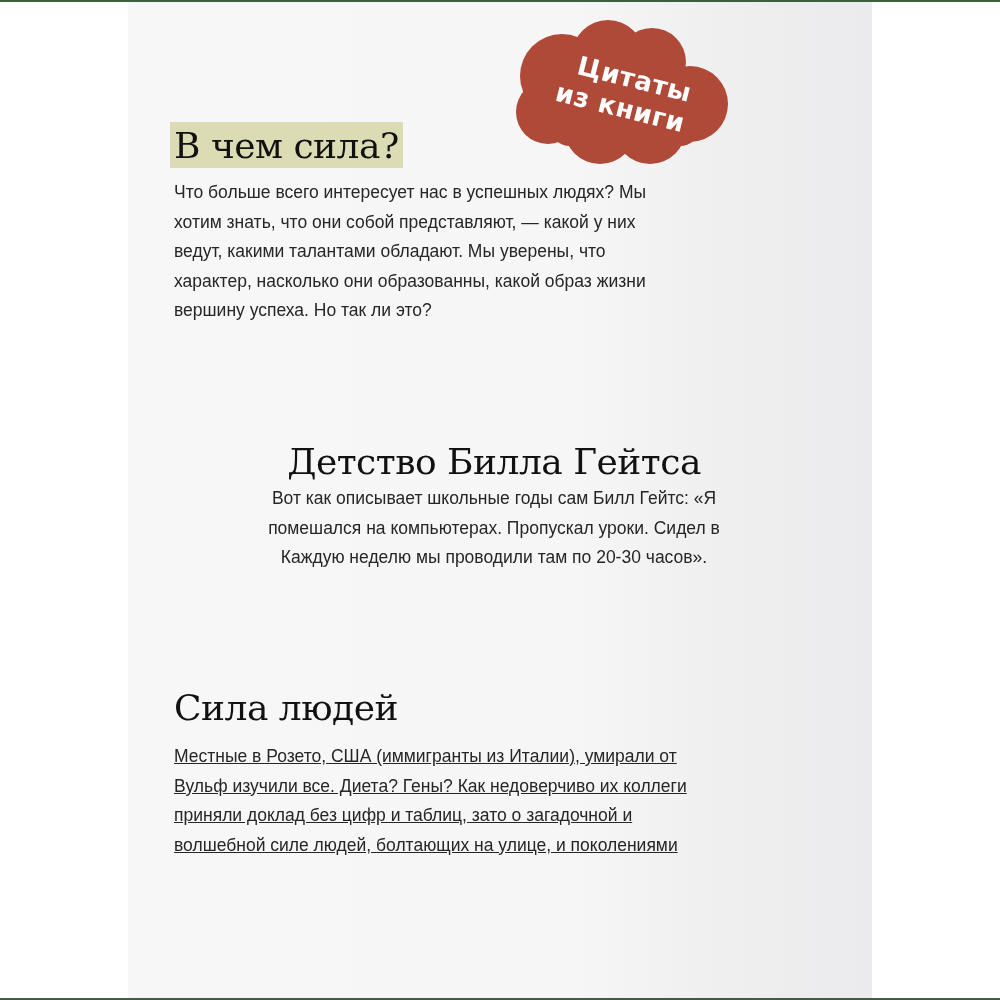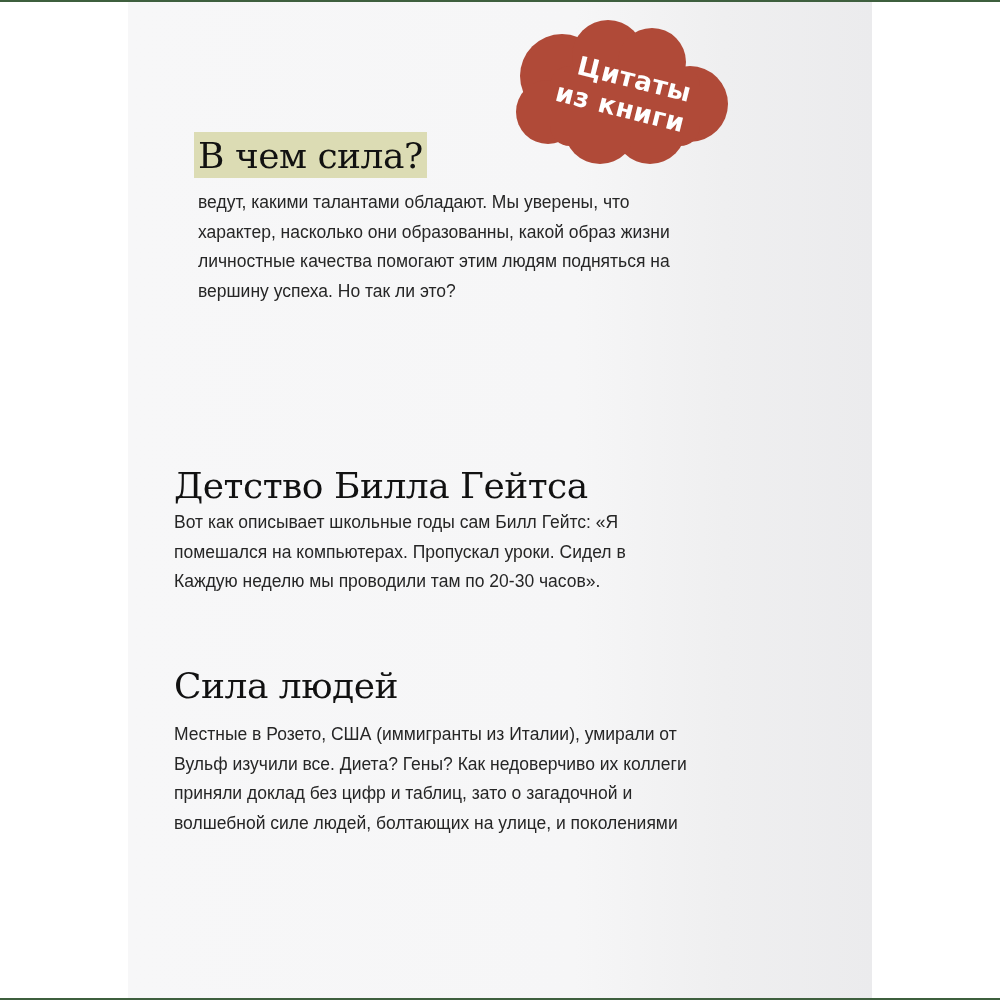--- a/index.html
+++ b/index.html
@@ -76,26 +76,26 @@
     }
     .para {
       font-family: "Liberation Sans", sans-serif;
       font-size: 17.5px;
       line-height: 29.5px;
       color: #262626;
       margin: 0;
     }
     .para span { display: block; white-space: nowrap; }
 
-    #sec1 { top: 130px; margin-left: 24px; }
+    #sec1 { top: 120px; }
     #sec1 .para { margin-top: 10px; }
-    #sec2 { top: 462px; }
+    #sec2 { top: 438px; text-align: center; }
     #sec2 .para { }
-    #sec3 { top: 662px; }
-    #sec3 .para { margin-top: 12px; }
+    #sec3 { top: 684px; }
+    #sec3 .para { margin-top: 12px; text-decoration: underline; }
   </style>
 </head>
 <body>
 
 <div class="top-border"></div>
 
 <div class="page">
 
   <div class="badge">
     <svg width="240" height="152" viewBox="0 0 240 152">
@@ -112,23 +112,24 @@
     </svg>
     <div class="badge-text">
       <span class="badge-line-1">Цитаты</span>
       <span class="badge-line-2">из книги</span>
     </div>
   </div>
 
   <div class="section" id="sec1">
     <h2 class="heading highlight">В чем сила?</h2>
     <p class="para">
+      <span>Что больше всего интересует нас в успешных людях? Мы</span>
+      <span>хотим знать, что они собой представляют, — какой у них</span>
       <span>ведут, какими талантами обладают. Мы уверены, что</span>
       <span>характер, насколько они образованны, какой образ жизни</span>
-      <span>личностные качества помогают этим людям подняться на</span>
       <span>вершину успеха. Но так ли это?</span>
     </p>
   </div>
 
   <div class="section" id="sec2">
     <h2 class="heading">Детство Билла Гейтса</h2>
     <p class="para">
       <span>Вот как описывает школьные годы сам Билл Гейтс: «Я</span>
       <span>помешался на компьютерах. Пропускал уроки. Сидел в</span>
       <span>Каждую неделю мы проводили там по 20-30 часов».</span>

